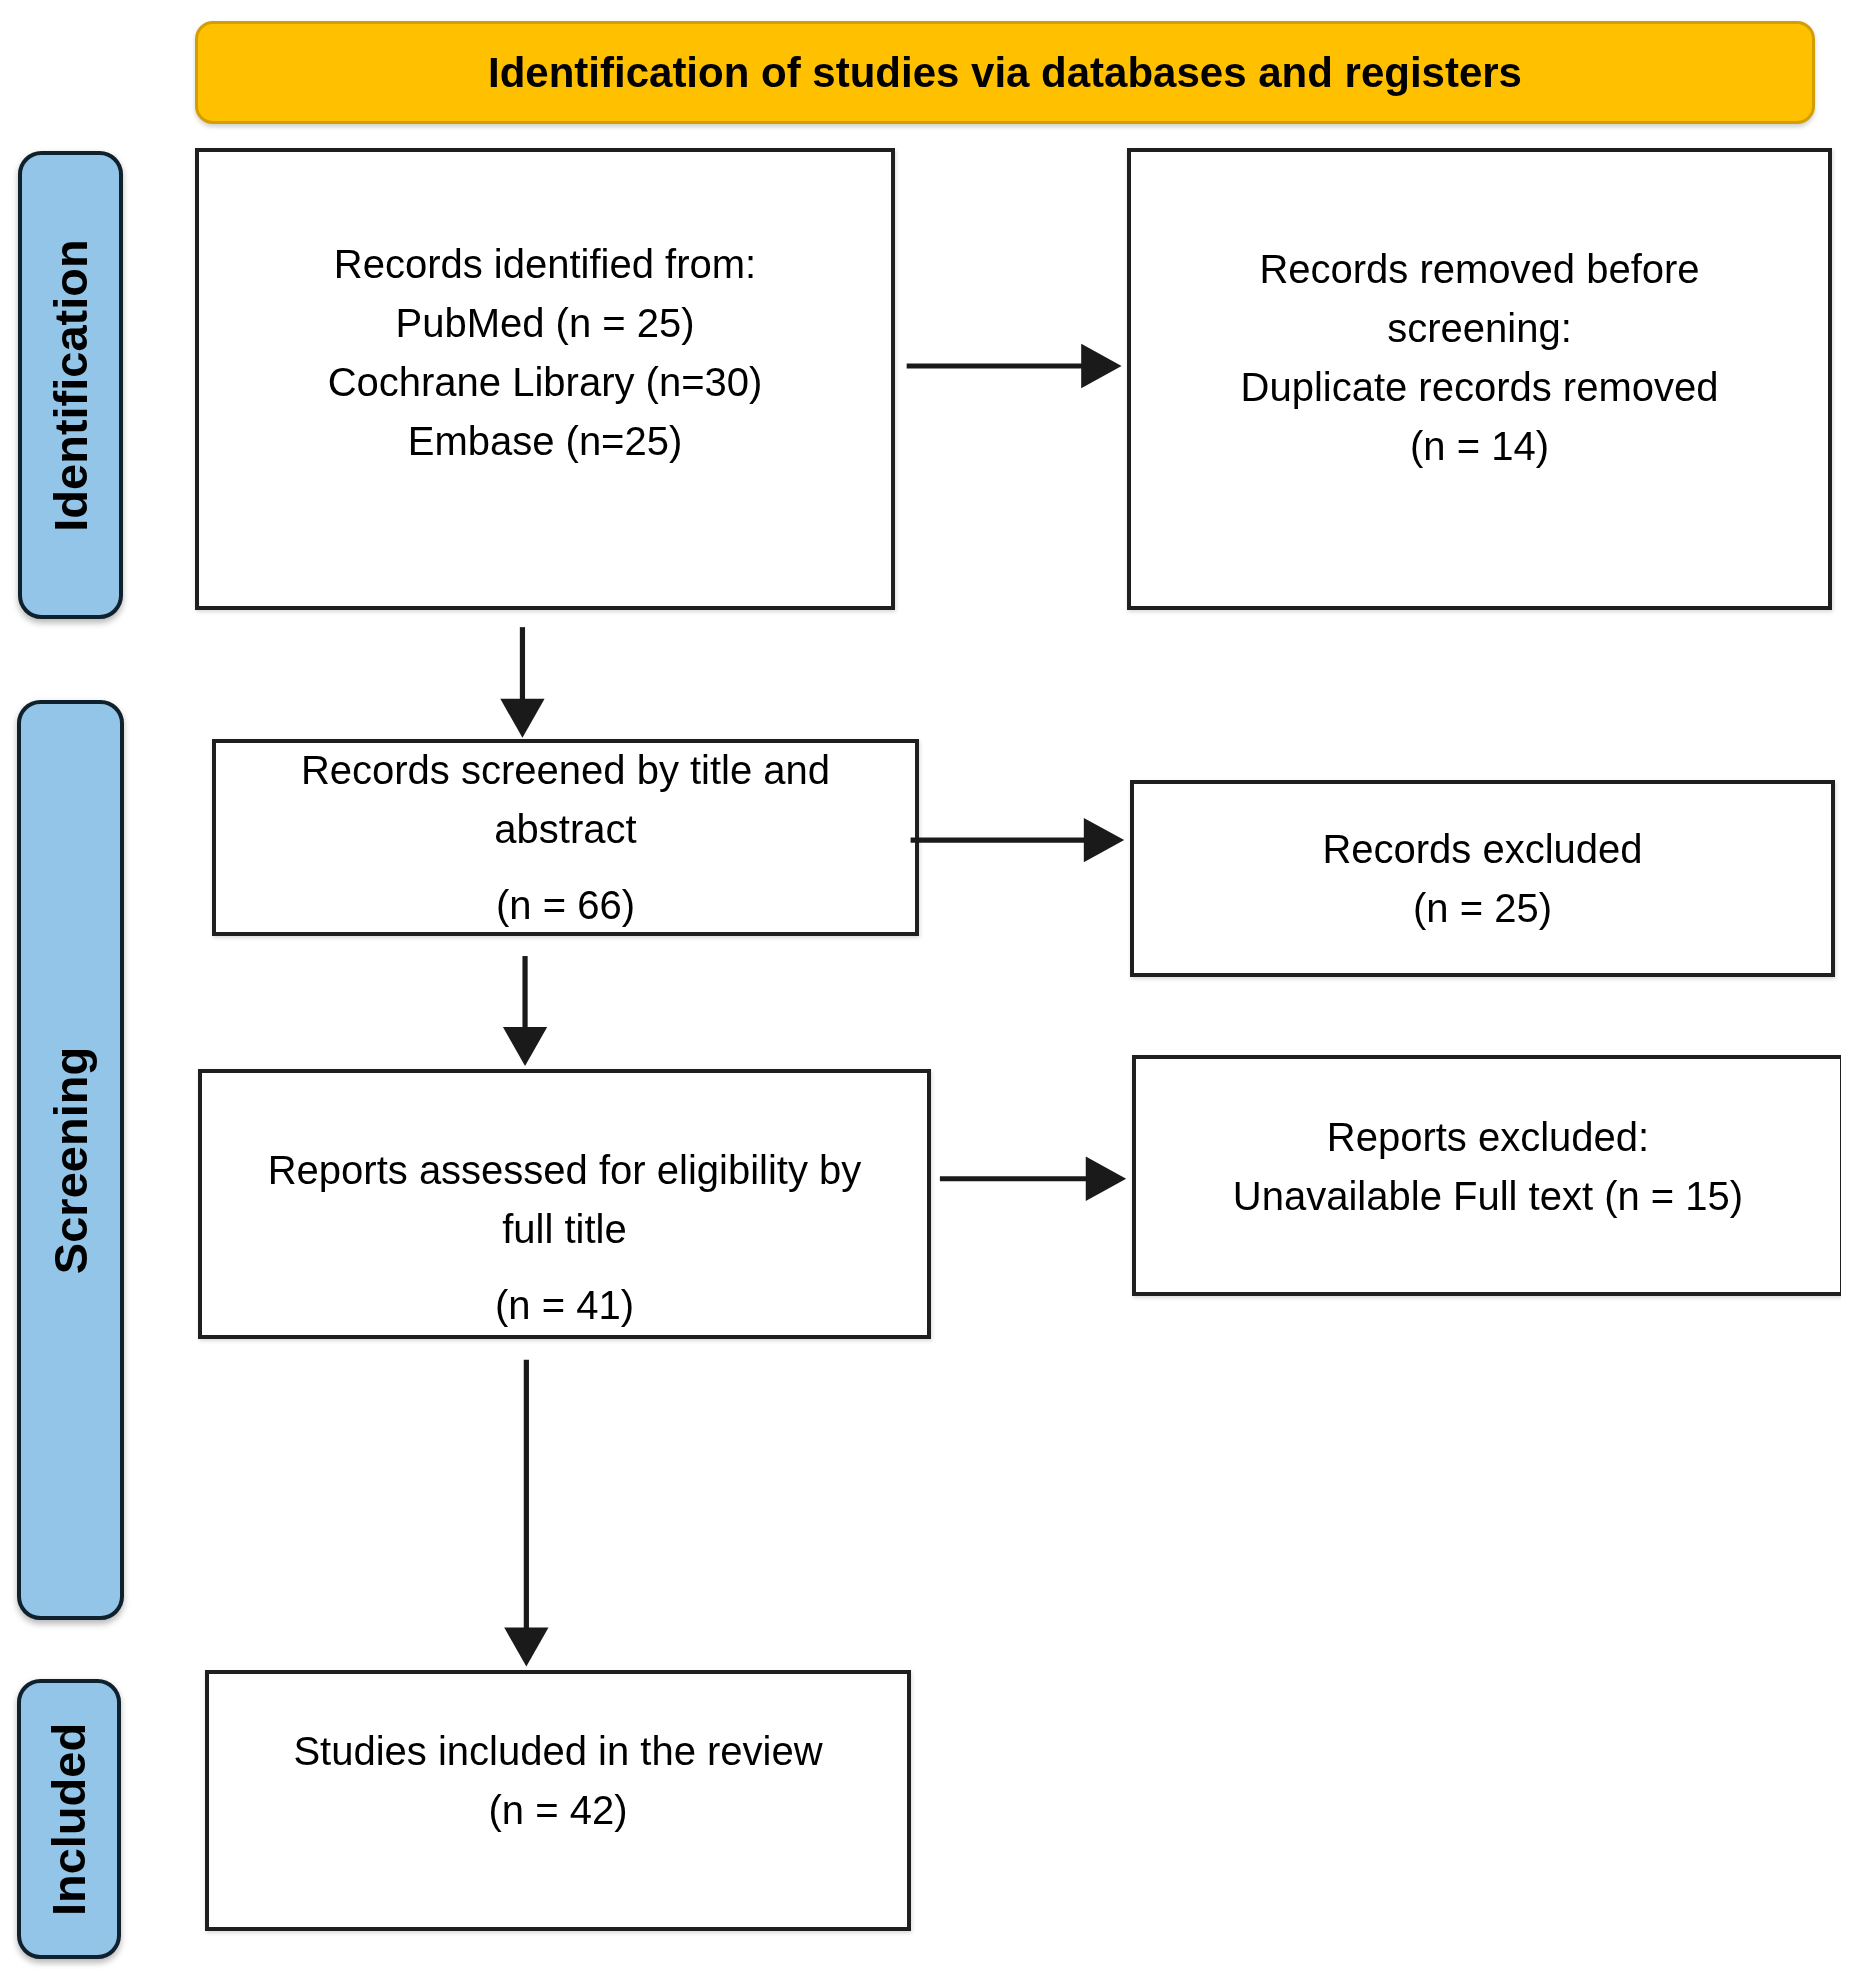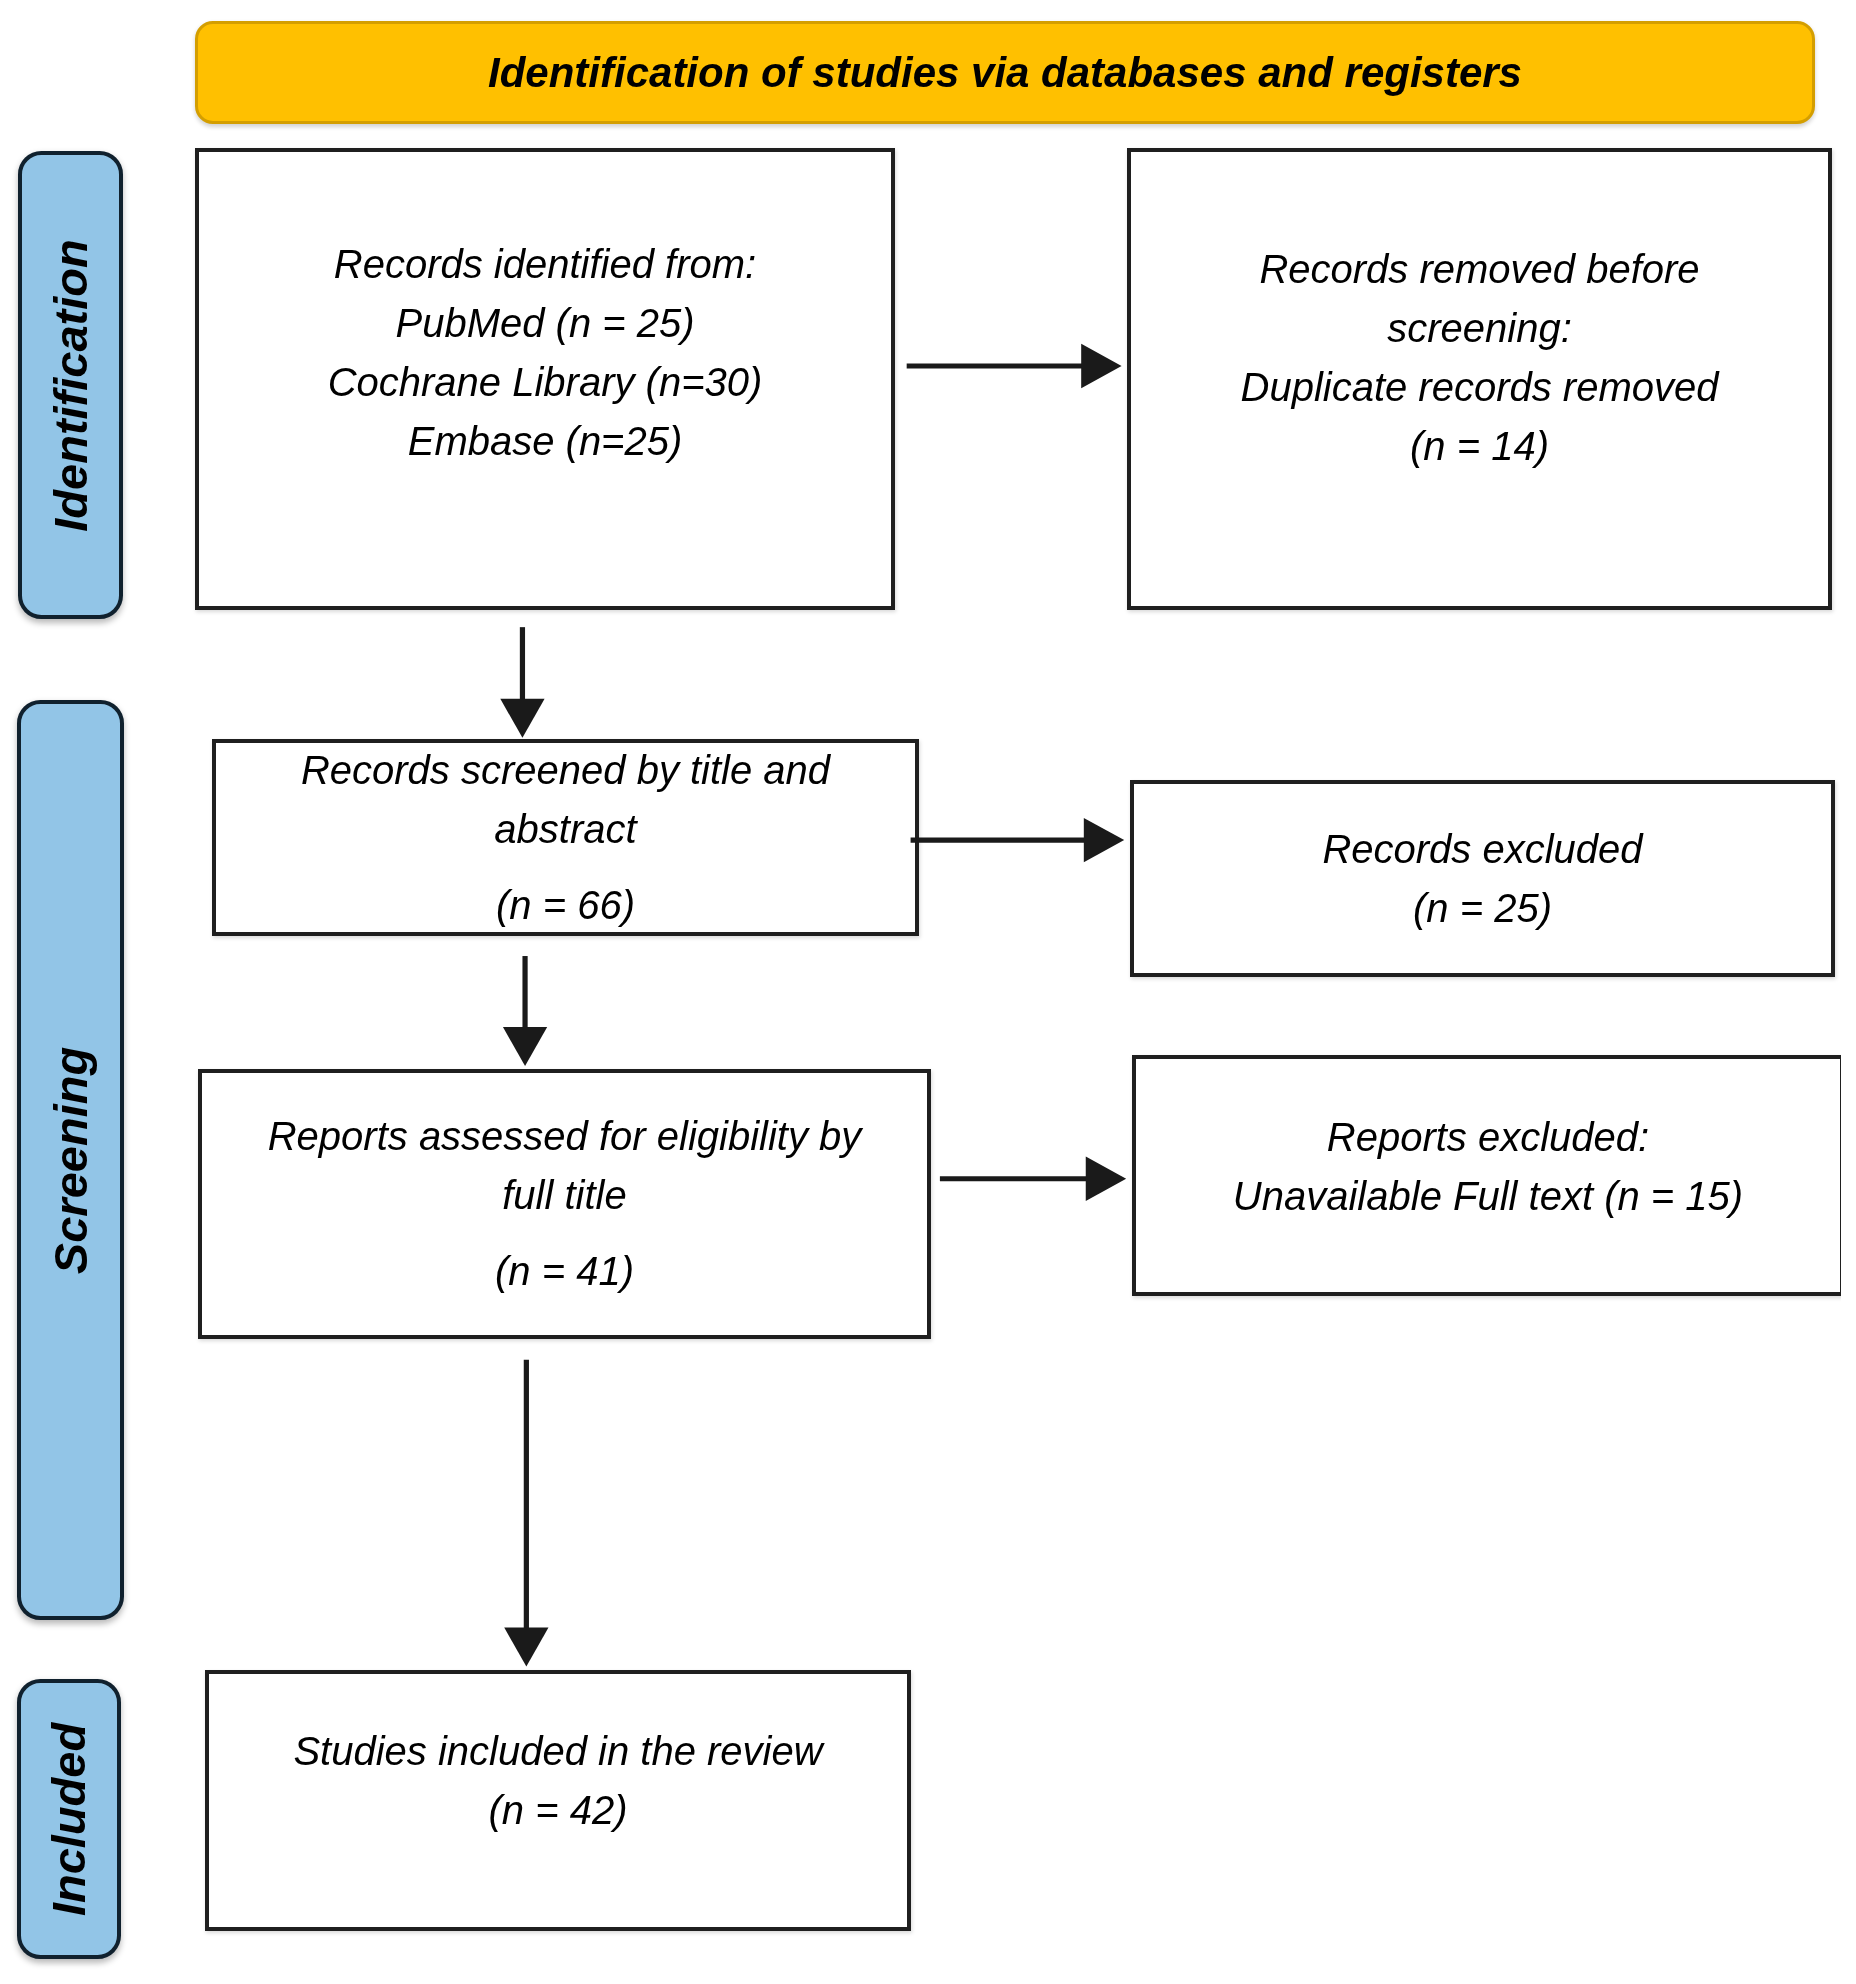--- a/index.html
+++ b/index.html
@@ -8,21 +8,20 @@
     background: #ffffff;
   }
   #canvas {
     position: relative;
     width: 1841px;
     height: 1985px;
     background: #ffffff;
     font-family: "Liberation Sans", "DejaVu Sans", sans-serif;
     color: #000000;
     overflow: hidden;
-    font-style: italic;
   }
 
   
   .banner {
     position: absolute;
     left: 195px; top: 21px;
     width: 1620px; height: 103px;
     background: #FFC000;
     border: 3.3px solid #D49E00;
     border-radius: 18px;
@@ -79,21 +78,21 @@
     font-size: 40px;
     line-height: 59px;
     white-space: nowrap;
   }
   .box .gap-before { margin-top: 17px; }
 
   #box-identified        { left: 189px;  top: 148px;  width: 700px; height: 462px; padding-bottom: 52px; }
   #box-removed           { left: 1121px; top: 148px;  width: 705px; height: 462px; padding-bottom: 43px; }
   #box-screened          { left: 206px;  top: 739px; width: 707px; height: 197px; }
   #box-records-excluded  { left: 1124px; top: 780px; width: 705px; height: 197px; }
-  #box-assessed          { left: 192px;  top: 1069px; width: 733px; height: 270px; }
+  #box-assessed          { left: 192px;  top: 1069px; width: 733px; height: 270px; justify-content: flex-end; }
   #box-reports-excluded  { left: 1126px; top: 1055px; width: 712px; height: 241px; padding-bottom: 18px; }
   #box-included          { left: 199px;  top: 1670px; width: 706px; height: 261px; padding-bottom: 39px; }
 
   
   #arrow-layer {
     position: absolute;
     left: 0; top: 0;
     width: 1857px; height: 1985px;
     pointer-events: none;
   }

